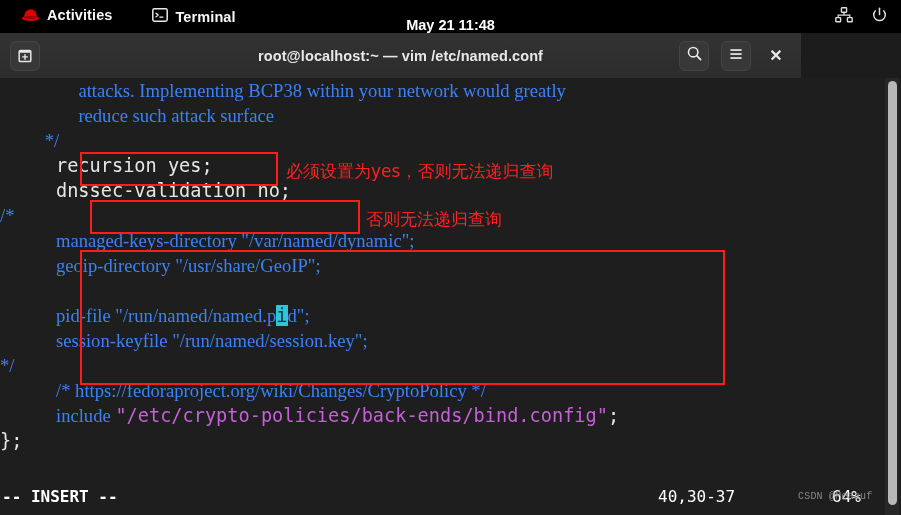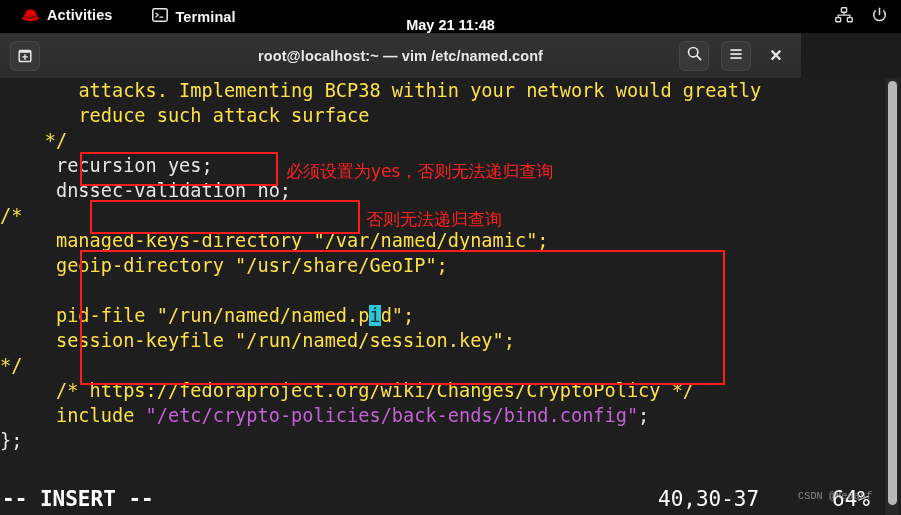--- a/index.html
+++ b/index.html
@@ -133,37 +133,37 @@
   .termtext {
     position: absolute;
     top: 0; left: 0;
     font-family: "DejaVu Sans Mono", "Liberation Mono", monospace;
     font-size: 18.6px;
     line-height: 25px;
     white-space: pre;
     color: #d8d8d8;
   }
   .row { height: 25px; }
-  .cyan   { color: #fde047; }
+  .cyan   { color: #3b82f6; font-family: Liberation Serif, serif; }
   .white  { color: #e6e6e6; }
   .magenta{ color: #c660d8; }
   .cursor {
     background: #2fc4d8;
     color: #14323a;
   }
 
   
   .statusline {
     position: absolute;
     left: 0;
     bottom: 0;
     width: 901px;
     height: 30px;
     font-family: "DejaVu Sans Mono", "Liberation Mono", monospace;
-    font-size: 21px;
+    font-size: 16px;
     color: #ffffff;
     font-weight: 700;
   }
   .st-mode { position: absolute; left: 2px; top: 2px; }
   .st-pos  { position: absolute; left: 658px; top: 2px; font-weight: 400; }
   .st-pct  { position: absolute; left: 832px; top: 2px; font-weight: 400; }
 
   .watermark {
     position: absolute;
     left: 798px;

